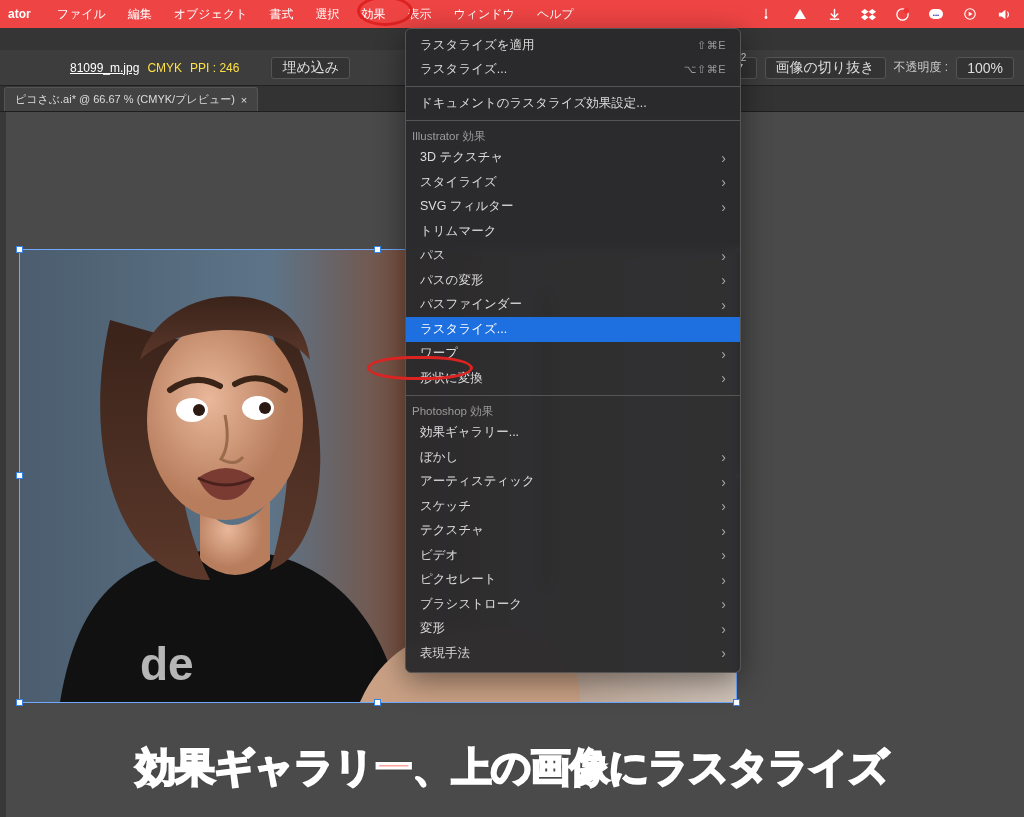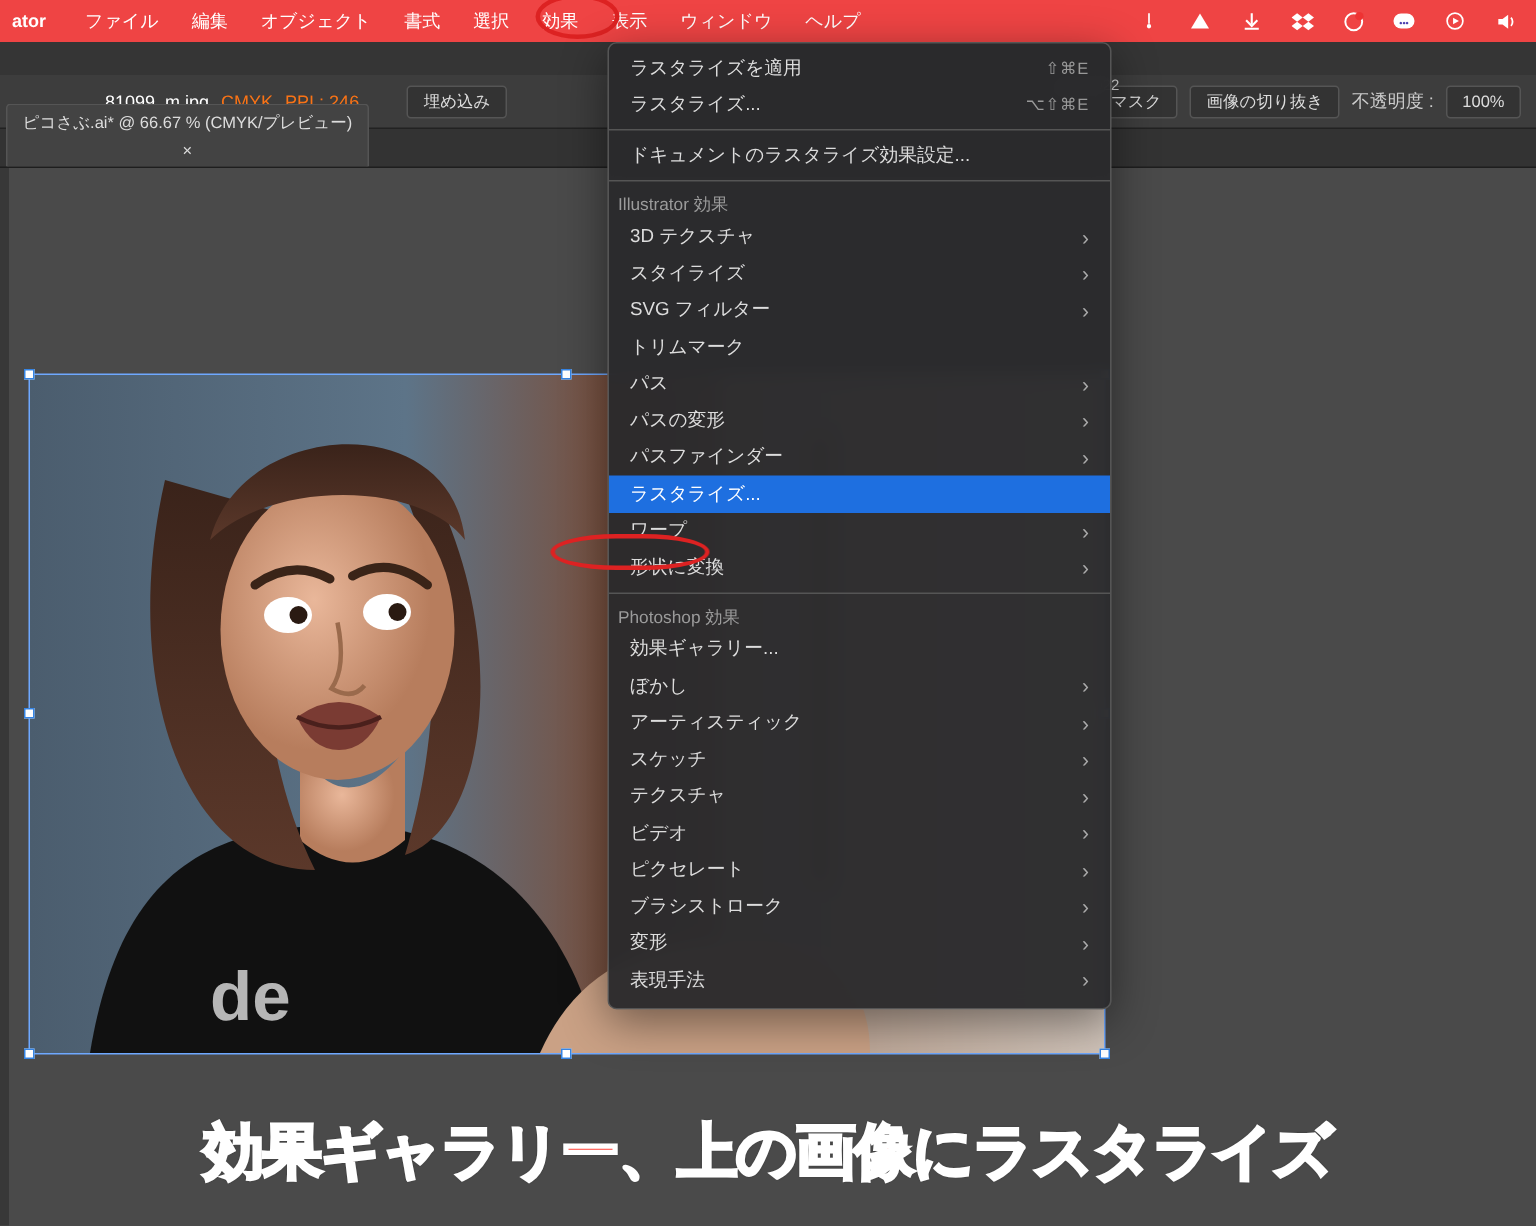--- a/index.html
+++ b/index.html
@@ -29,44 +29,43 @@
   .menubar-right {
     margin-left: auto; display: flex; align-items: center;
     gap: 18px; padding-right: 12px;
   }
   .menubar-right .icon { width: 16px; height: 16px; display:inline-flex; align-items:center; justify-content:center; color:#fff; }
   .controlbar {
     height: 36px; background:#3d3d3d; display:flex; align-items:center;
     gap:8px; padding: 0 10px; font-size: 12px; border-bottom:1px solid #222;
   }
   .controlbar .filename { text-decoration: underline; color:#fff; }
-  .controlbar .info { color:#f97316; font-size:12px; }
+  .controlbar .info { color:#fde047; font-size:12px; }
   .controlbar .btn,
   .controlbar .readout {
     border:1px solid #555; background:#333; color:#ddd; border-radius:3px;
     height:22px; display:inline-flex; align-items:center; padding:0 10px;
-    font-size:11px;
+    font-size:14px;
   }
   .controlbar .label-right { margin-left:auto; }
   .controlbar .label { color:#ccc; }
 
   
   .headerblock { background:#353535; }
   .row1 { height:22px; } 
 
   
   .tabstrip {
     background:#333; height: 26px; display:flex; align-items:flex-end; font-size:11px;
     border-bottom:1px solid #1e1e1e;
   }
   .tabstrip .doctab {
     background:#434343; color:#ddd; padding:4px 10px; margin-left:4px;
     display:flex; align-items:center; gap:6px; border:1px solid #555; border-bottom:none;
     border-radius:3px 3px 0 0;
-    flex-direction:column;
   }
   .tabstrip .doctab .close { font-size:11px; }
 
   
   .canvas-area {
     position:relative; width:1024px; height: calc(817px - 28px - 36px - 26px);
     background:#4a4a4a;
   }
   .sidetools {
     position:absolute; left:0; top:0; width:6px; height:100%; background:#383838;

